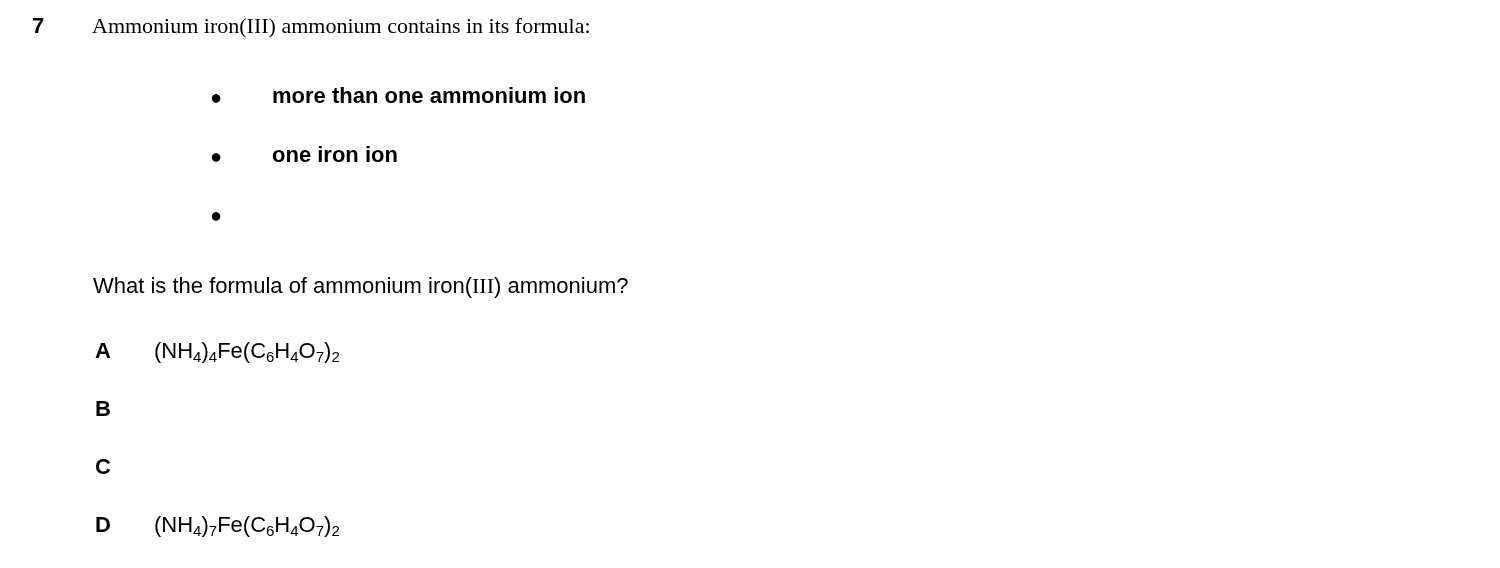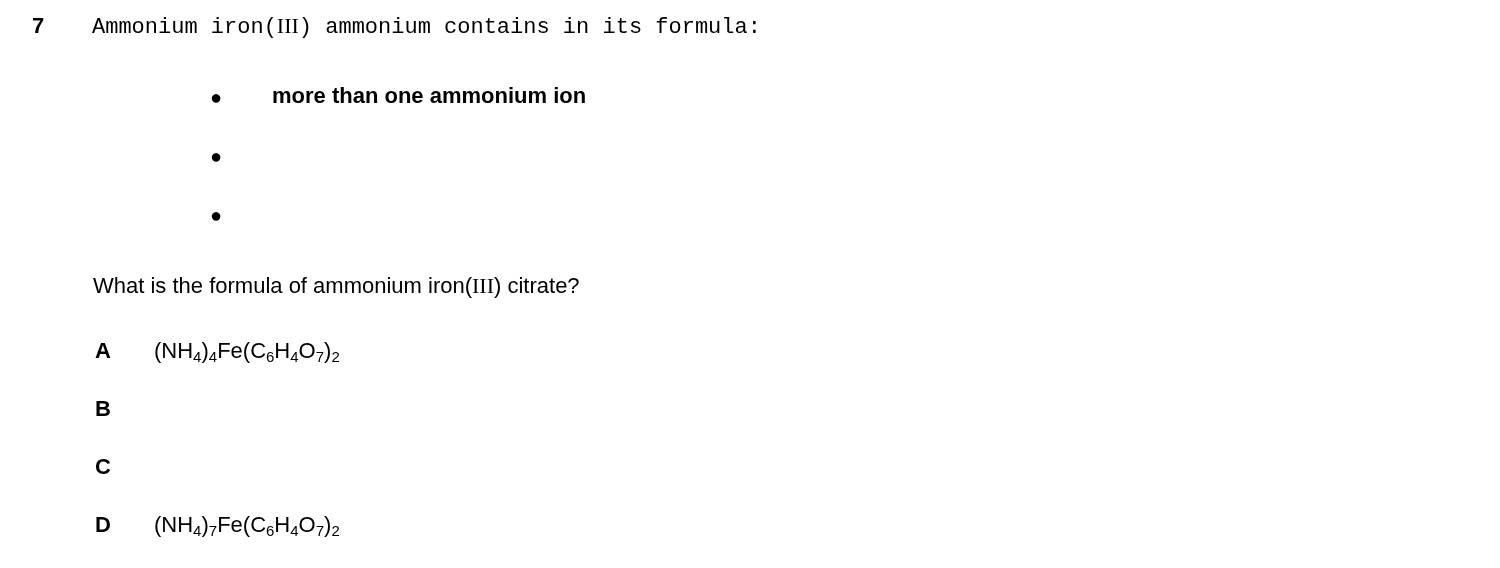--- a/index.html
+++ b/index.html
@@ -34,21 +34,21 @@
     line-height: 28px;
     width: 60px;
     flex: 0 0 60px;
   }
   .q-stem {
     font-size: 22px;
     line-height: 28px;
     font-family: "Liberation Serif", serif;
   }
   .q-stem .sans {
-    font-family: Liberation Mono, monospace;
+    font-family: Liberation Serif, serif;
   }
   .bullets {
     position: absolute;
     left: 210px;
     top: 78px;
     width: 1100px;
   }
   .bullet-item {
     display: flex;
     align-items: flex-start;
@@ -120,29 +120,30 @@
 
   <div class="bullets">
 
     <div class="bullet-item">
       <div class="bullet-dot">●</div>
       <div class="bullet-text">more than one ammonium ion</div>
     </div>
 
     <div class="bullet-item">
       <div class="bullet-dot">●</div>
+      <div class="bullet-text">one iron ion</div>
     </div>
 
     <div class="bullet-item">
       <div class="bullet-dot">●</div>
     </div>
 
   </div>
 
-  <div class="lead"><span class="sans">What is the formula of ammonium iron(</span><span>III</span><span class="sans">) citrate?</span></div>
+  <div class="lead"><span class="sans">What is the formula of ammonium iron(</span><span>III</span><span class="sans">) ammonium?</span></div>
 
   <div class="options">
 
     <div class="option-row">
       <div class="option-letter">A</div>
       <div class="option-formula"><span>(NH</span><span class="sub">4</span><span>)</span><span class="sub">4</span><span>Fe(C</span><span class="sub">6</span><span>H</span><span class="sub">4</span><span>O</span><span class="sub">7</span><span>)</span><span class="sub">2</span></div>
     </div>
 
     <div class="option-row">
       <div class="option-letter">B</div>

